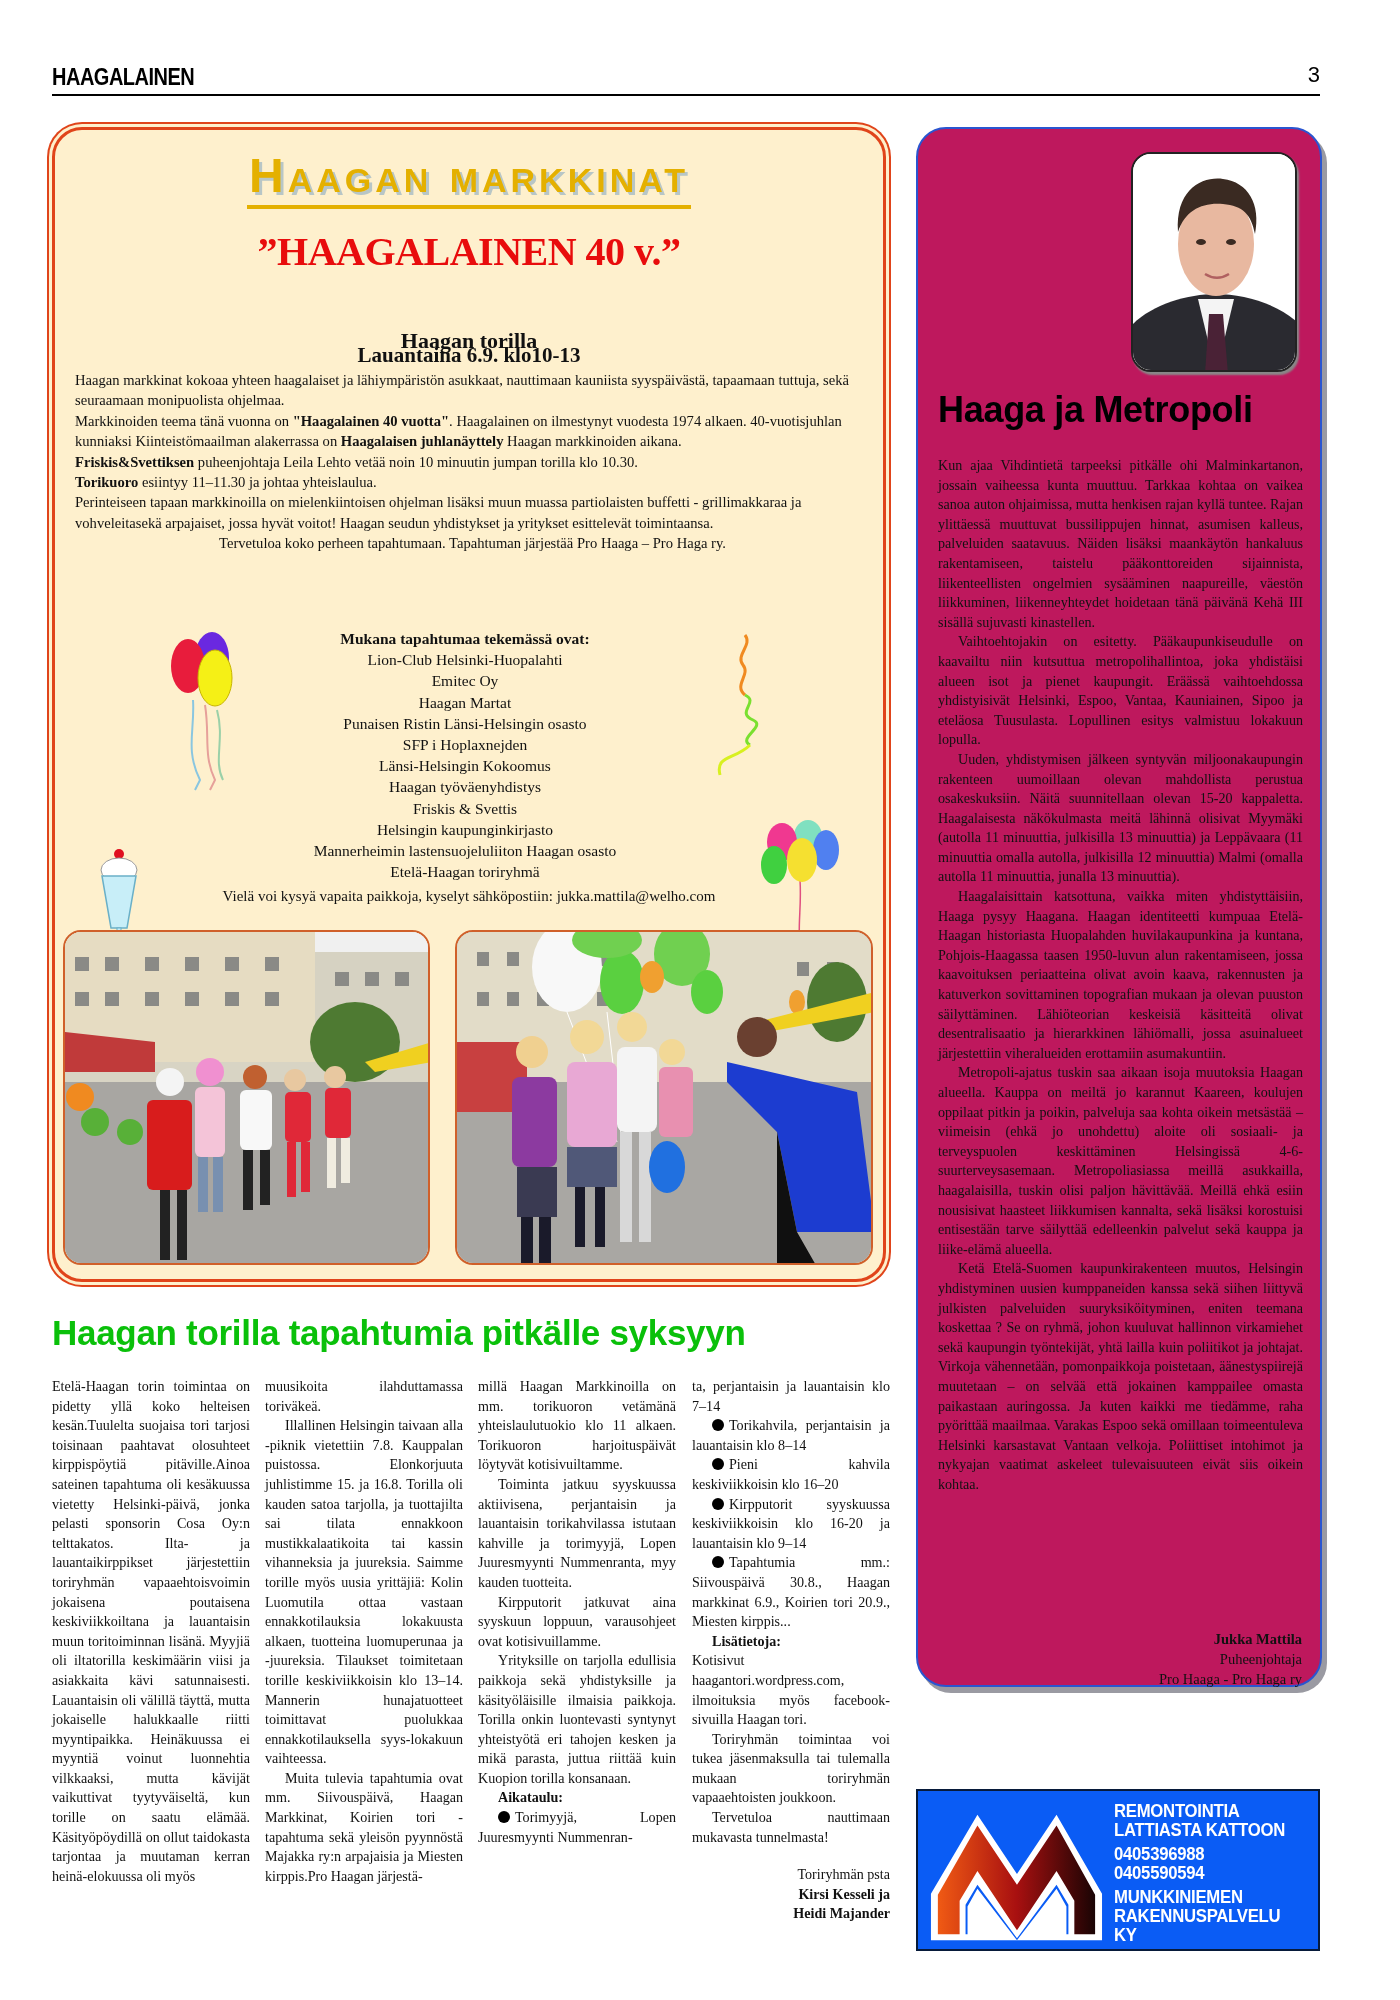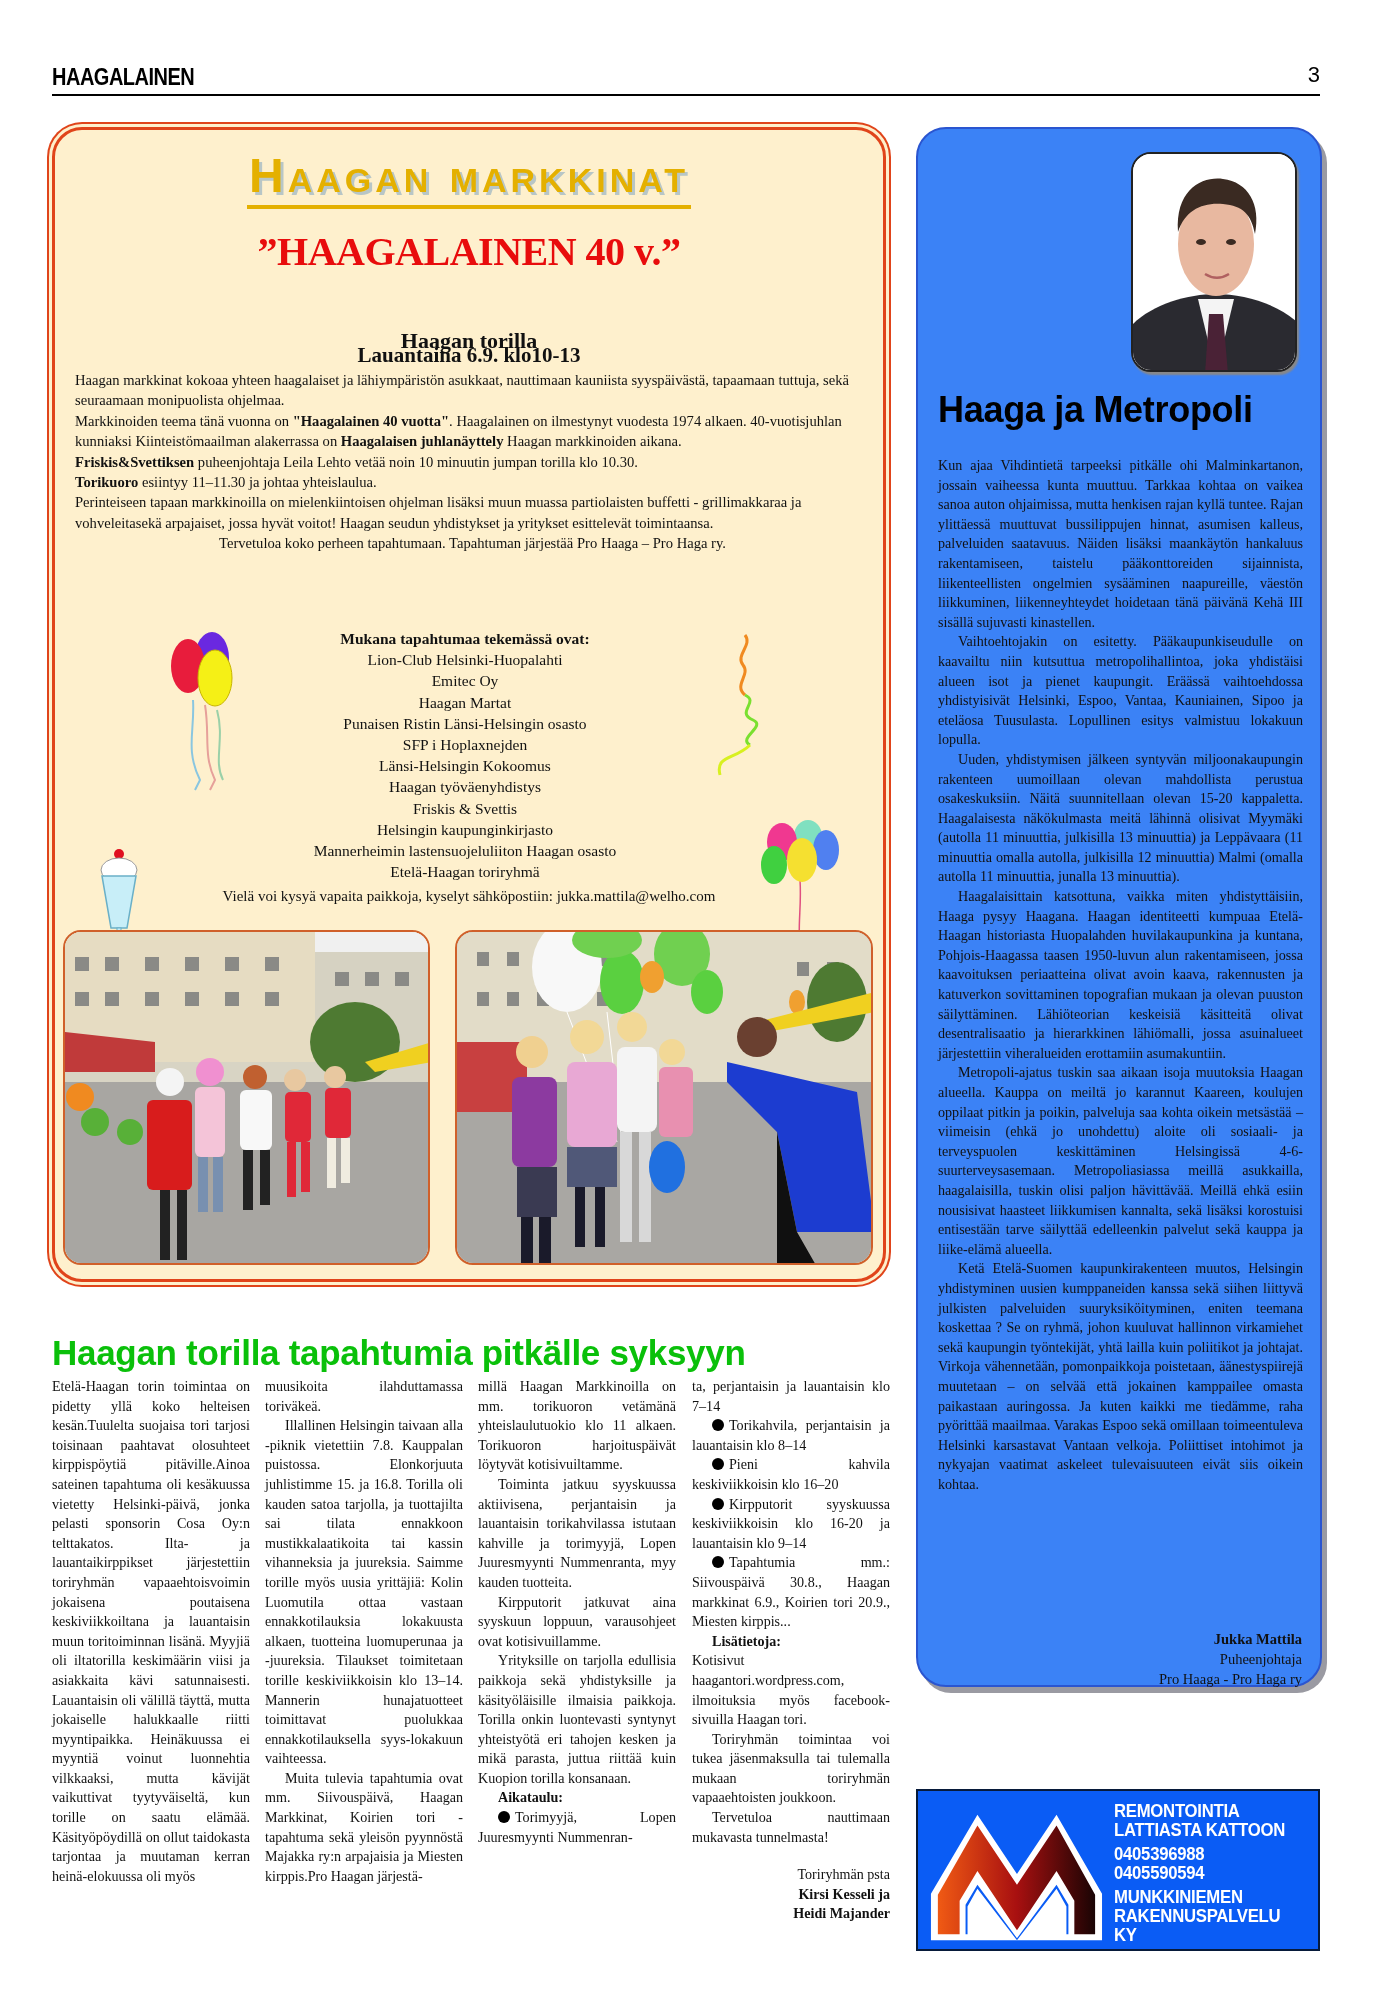--- a/index.html
+++ b/index.html
@@ -28,32 +28,32 @@
   .partners .head { font-weight: bold; }
   .contact { position: absolute; left: 0; top: 758px; width: 100%; text-align: center; font-size: 15px; }
 
   .deco { position: absolute; }
 
   .photo { position: absolute; top: 800px; height: 335px; border: 2px solid #d0602a; border-radius: 18px; overflow: hidden; }
   .photo.left { left: 8px; width: 367px; }
   .photo.right { left: 400px; width: 418px; }
 
   
-  .article-headline { position: absolute; left: 52px; top: 1313px; font-family: "Liberation Sans", sans-serif; font-weight: bold; font-size: 35px; color: #0ac00a; letter-spacing: -0.3px; margin-top: 20px; }
+  .article-headline { position: absolute; left: 52px; top: 1313px; font-family: "Liberation Sans", sans-serif; font-weight: bold; font-size: 35px; color: #0ac00a; letter-spacing: -0.3px; }
 
   .columns { position: absolute; left: 52px; top: 1377px; width: 838px; height: 600px; }
   .col { position: absolute; top: 0; width: 198px; font-size: 14.1px; line-height: 19.6px; text-align: justify; hyphens: manual; }
   .col p { margin: 0; }
   .col p.ind { text-indent: 20px; }
   .col .right { text-align: right; }
   .col b { font-weight: bold; }
   .col .bullet { display: inline-block; width: 12px; height: 12px; background: #000; border-radius: 50%; margin-right: 5px; vertical-align: -1px; }
 
   
-  .metro-box { position: absolute; left: 916px; top: 127px; width: 406px; height: 1560px; background: #3b82f6; border: 2px solid #2a55d0; border-radius: 30px; box-shadow: 5px 6px 0 #9a9aa2; }
+  .metro-box { position: absolute; left: 916px; top: 127px; width: 406px; height: 1560px; background: #be185d; border: 2px solid #2a55d0; border-radius: 30px; box-shadow: 5px 6px 0 #9a9aa2; }
   .portrait { position: absolute; left: 213px; top: 23px; width: 166px; height: 220px; border: 2px solid #222; border-radius: 20px; overflow: hidden; background: #fff; box-shadow: 2px 3px 2px #888; }
   .metro-title { position: absolute; left: 20px; top: 260px; font-family: "Liberation Sans", sans-serif; font-weight: bold; font-size: 36px; color: #000; letter-spacing: -0.3px; }
   .metro-body { position: absolute; left: 20px; top: 327px; width: 365px; font-size: 14.1px; line-height: 19.6px; text-align: justify; }
   .metro-body p { margin: 0; text-indent: 20px; }
   .metro-body p.first { text-indent: 0; }
   .signature { position: absolute; right: 18px; top: 1500px; text-align: right; font-size: 14.5px; line-height: 20px; }
   .signature b { font-weight: bold; }
 
   
   .ad { position: absolute; left: 916px; top: 1789px; width: 404px; height: 162px; background: #0a5cf5; border: 2px solid #071a3a; }

